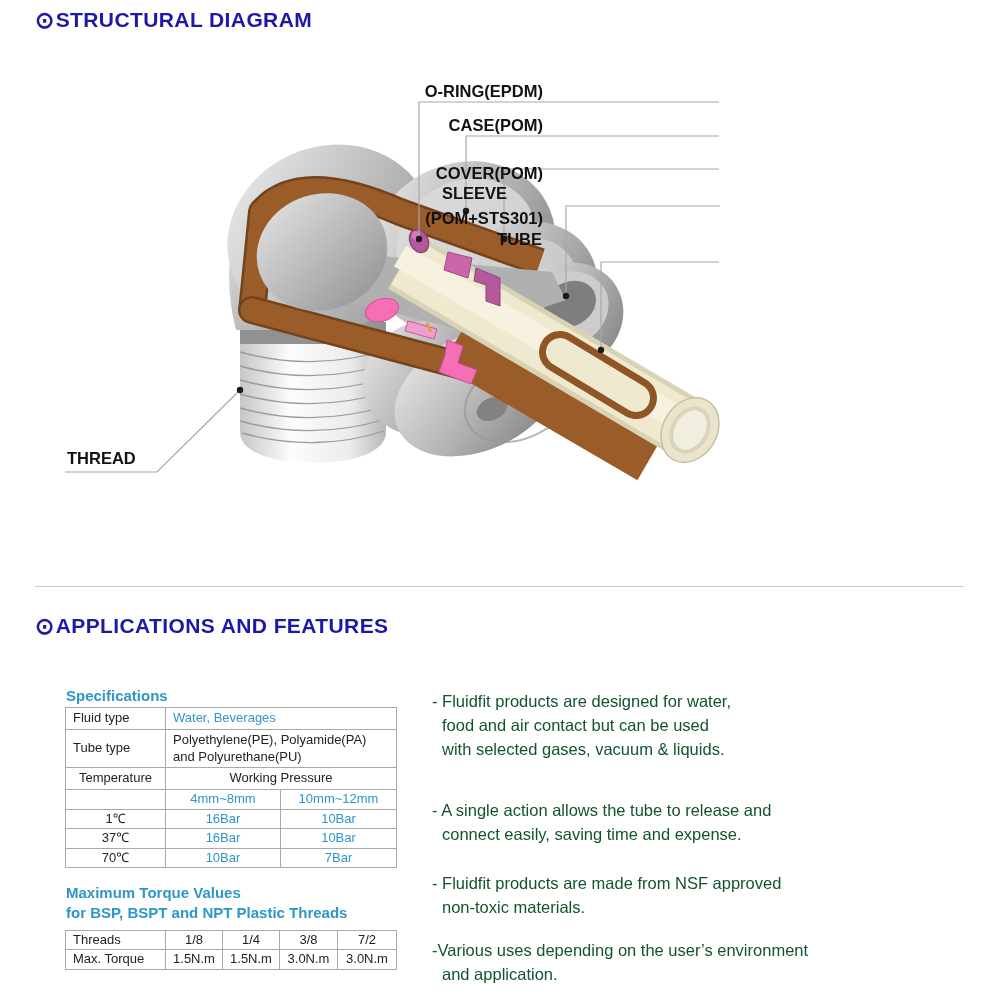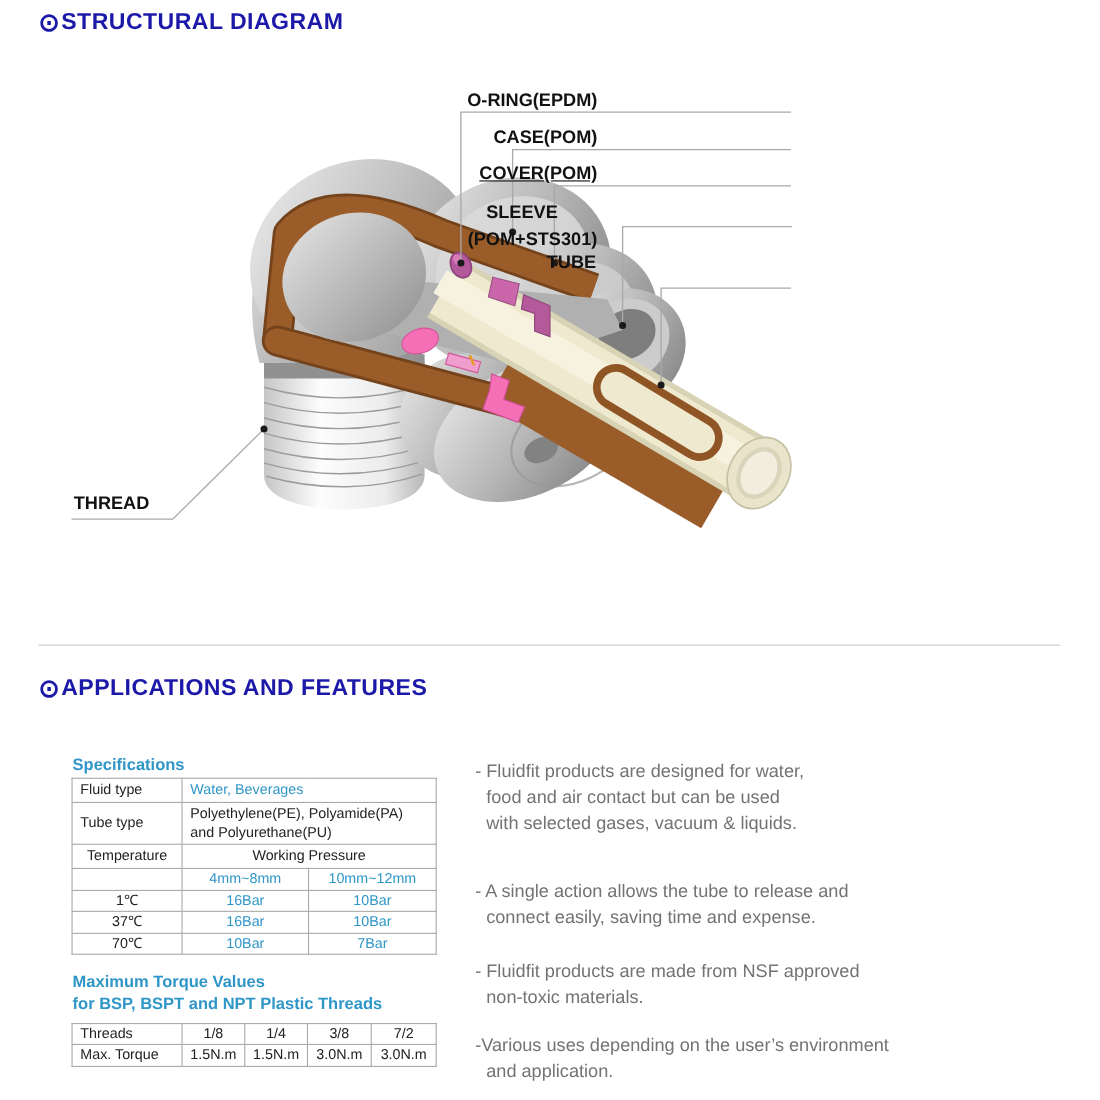--- a/index.html
+++ b/index.html
@@ -30,21 +30,21 @@
   table.spec { position: absolute; border-collapse: collapse; table-layout: fixed; }
   table.spec td {
     border: 1px solid #a9a9a9; font-size: 13px; color: #222;
     padding: 1px 7px; vertical-align: middle; line-height: 1.25;
   }
   table.spec td.c { text-align: center; padding: 1px 2px; }
   table.spec td.blue { color: #2f96c8; }
   table.spec td.pre { white-space: pre-line; }
 
   
-  .features { position: absolute; left: 432px; top: 689px; width: 505px; font-size: 16.5px; color: #737373; }
+  .features { position: absolute; left: 432px; top: 689px; width: 505px; font-size: 16.5px; color: #14532d; }
   .feature-item { line-height: 24px; }
   .feature-item .cont { padding-left: 10px; }
   .mb1 { margin-bottom: 37px; }
   .mb2 { margin-bottom: 25px; }
   .mb3 { margin-bottom: 19px; }
 </style>
 </head>
 <body>
 
 <div class="page">
@@ -162,21 +162,21 @@
         <circle cx="466" cy="211" r="3.2"></circle>
         <circle cx="504" cy="239" r="3.2"></circle>
         <circle cx="566" cy="296" r="3.2"></circle>
         <circle cx="601" cy="350" r="3.2"></circle>
         <circle cx="240" cy="390" r="3.2"></circle>
       </g>
     </svg>
 
     <div class="dia-label right" style="right:281px; top:82px;">O-RING(EPDM)</div>
     <div class="dia-label right" style="right:281px; top:116px;">CASE(POM)</div>
-    <div class="dia-label right" style="right:281px; top:149px;text-decoration:underline;">COVER(POM)</div>
+    <div class="dia-label right" style="right:281px; top:164px;">COVER(POM)</div>
     <div class="dia-label" style="right:281px; top:184px; text-align:center; width:137px;">SLEEVE</div>
     <div class="dia-label right" style="right:281px; top:209px;">(POM+STS301)</div>
     <div class="dia-label right" style="right:282px; top:230px;margin-left:24px;">TUBE</div>
     <div class="dia-label" style="left:67px; top:449px;">THREAD</div>
   </div>
 
   <div class="divider"></div>
 
   <div class="section-title" style="top:614px;">
     <span class="bullet">⊙</span>

